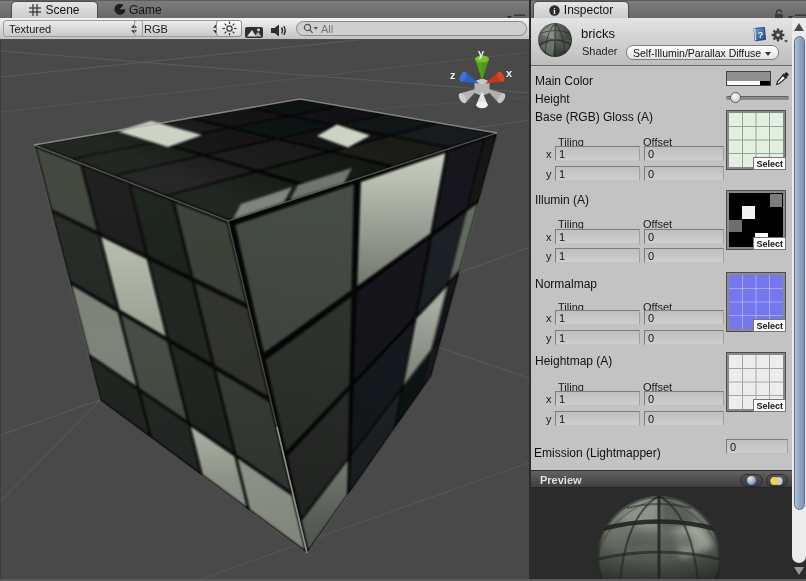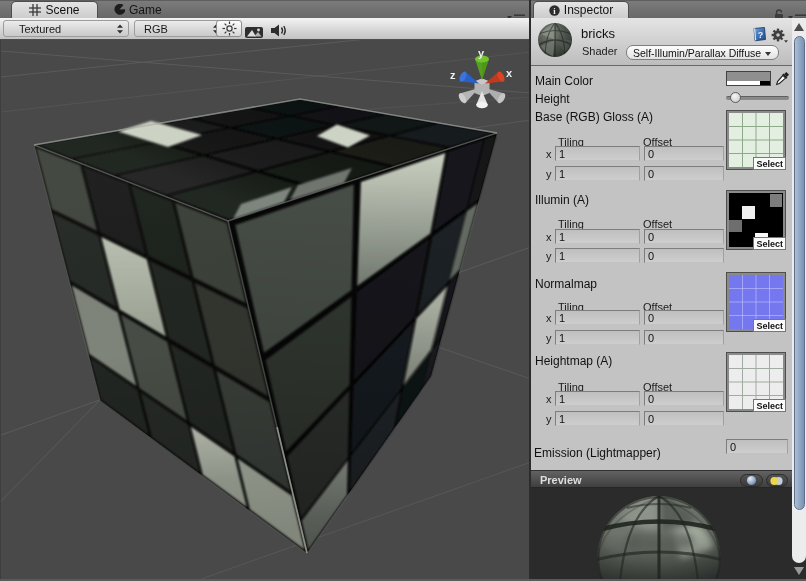--- a/index.html
+++ b/index.html
@@ -57,21 +57,21 @@
       </div>
  <div class="abs" style="left:507px;top:9px"><svg width="18" height="9" viewBox="0 0 18 9">
           <polygon points="0,2 5,2 2.5,5.5" fill="#333"></polygon>
           <g stroke="#333" stroke-width="1.4">
             <line x1="7" y1="1.2" x2="18" y2="1.2"></line>
             <line x1="7" y1="4.5" x2="18" y2="4.5"></line>
             <line x1="7" y1="7.8" x2="18" y2="7.8"></line>
           </g>
         </svg></div>
  <div id="toolbar">
-  <div class="ddown" style="left:3px;width:126px;padding-left:15px">Textured<span style="position:absolute;right:5px;top:3px"><svg width="6" height="10" viewBox="0 0 6 10">
+  <div class="ddown" style="left:3px;width:140px;padding-left:5px">Textured<span style="position:absolute;right:5px;top:3px"><svg width="6" height="10" viewBox="0 0 6 10">
               <polygon points="3,0.5 6,3.8 0,3.8" fill="#2c2c2c"></polygon>
               <polygon points="3,9.5 6,6.2 0,6.2" fill="#2c2c2c"></polygon>
             </svg></span></div>
   <div class="ddown" style="left:134px;width:91px;padding-left:9px">RGB<span style="position:absolute;right:5px;top:3px"><svg width="6" height="10" viewBox="0 0 6 10">
               <polygon points="3,0.5 6,3.8 0,3.8" fill="#2c2c2c"></polygon>
               <polygon points="3,9.5 6,6.2 0,6.2" fill="#2c2c2c"></polygon>
             </svg></span></div>
   <div class="tbtn" style="left:216px;width:26px;background:linear-gradient(#fdfdfd,#d8d8d8)">
           <svg width="15" height="15" viewBox="0 0 15 15">
             <g stroke="#3a3a3a" stroke-width="1.2" fill="none">
@@ -93,20 +93,30 @@
             <polygon points="9,9.5 13,5 16.5,9.5" fill="#b5b5b5"></polygon>
             <circle cx="13.5" cy="3" r="1.4" fill="#dcdcdc"></circle>
           </svg></div>
   <div class="abs" style="left:271px;top:5px"><svg width="17" height="13" viewBox="0 0 17 13">
             <polygon points="0,4 3.5,4 8,0.5 8,12.5 3.5,9 0,9" fill="#2e2e2e"></polygon>
 <g stroke="#2e2e2e" stroke-width="1.4" fill="none">
               <path d="M10.5,3.5 Q12.5,6.5 10.5,9.5"></path>
               <path d="M12.8,2 Q15.6,6.5 12.8,11"></path>
             </g>
           </svg></div>
+  <div id="search">
+          <svg width="17" height="11" viewBox="0 0 17 11">
+            <g stroke="#555" stroke-width="1.2" fill="none">
+              <circle cx="4.5" cy="4.5" r="3.1"></circle>
+              <line x1="6.9" y1="6.9" x2="9.5" y2="9.8"></line>
+            </g>
+            <polygon points="10.5,4 15,4 12.7,6.8" fill="#555"></polygon>
+          </svg>
+          <span>All</span>
+        </div>
  </div>
  <div id="viewport">
         <svg width="530" height="541" viewBox="0 0 530 541" style="position:absolute;left:0;top:0">
 <defs>
             <filter id="soft" x="-10%" y="-10%" width="120%" height="120%">
               <feGaussianBlur stdDeviation="0.8"></feGaussianBlur>
             </filter>
           </defs>
 <line x1="0" y1="11" x2="530" y2="53" stroke="#5d5d5d" stroke-width="1" opacity="0.9"></line>
           <line x1="0" y1="37" x2="530" y2="-18" stroke="#5d5d5d" stroke-width="1" opacity="0.9"></line>

